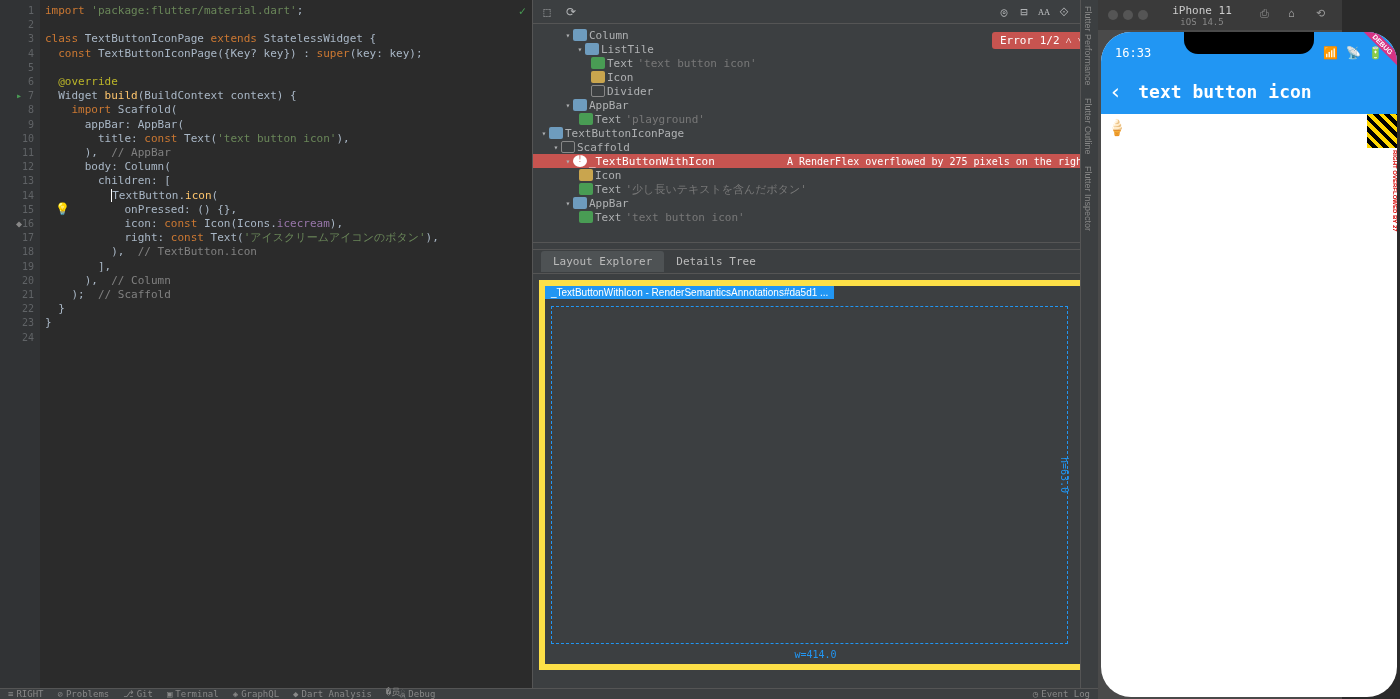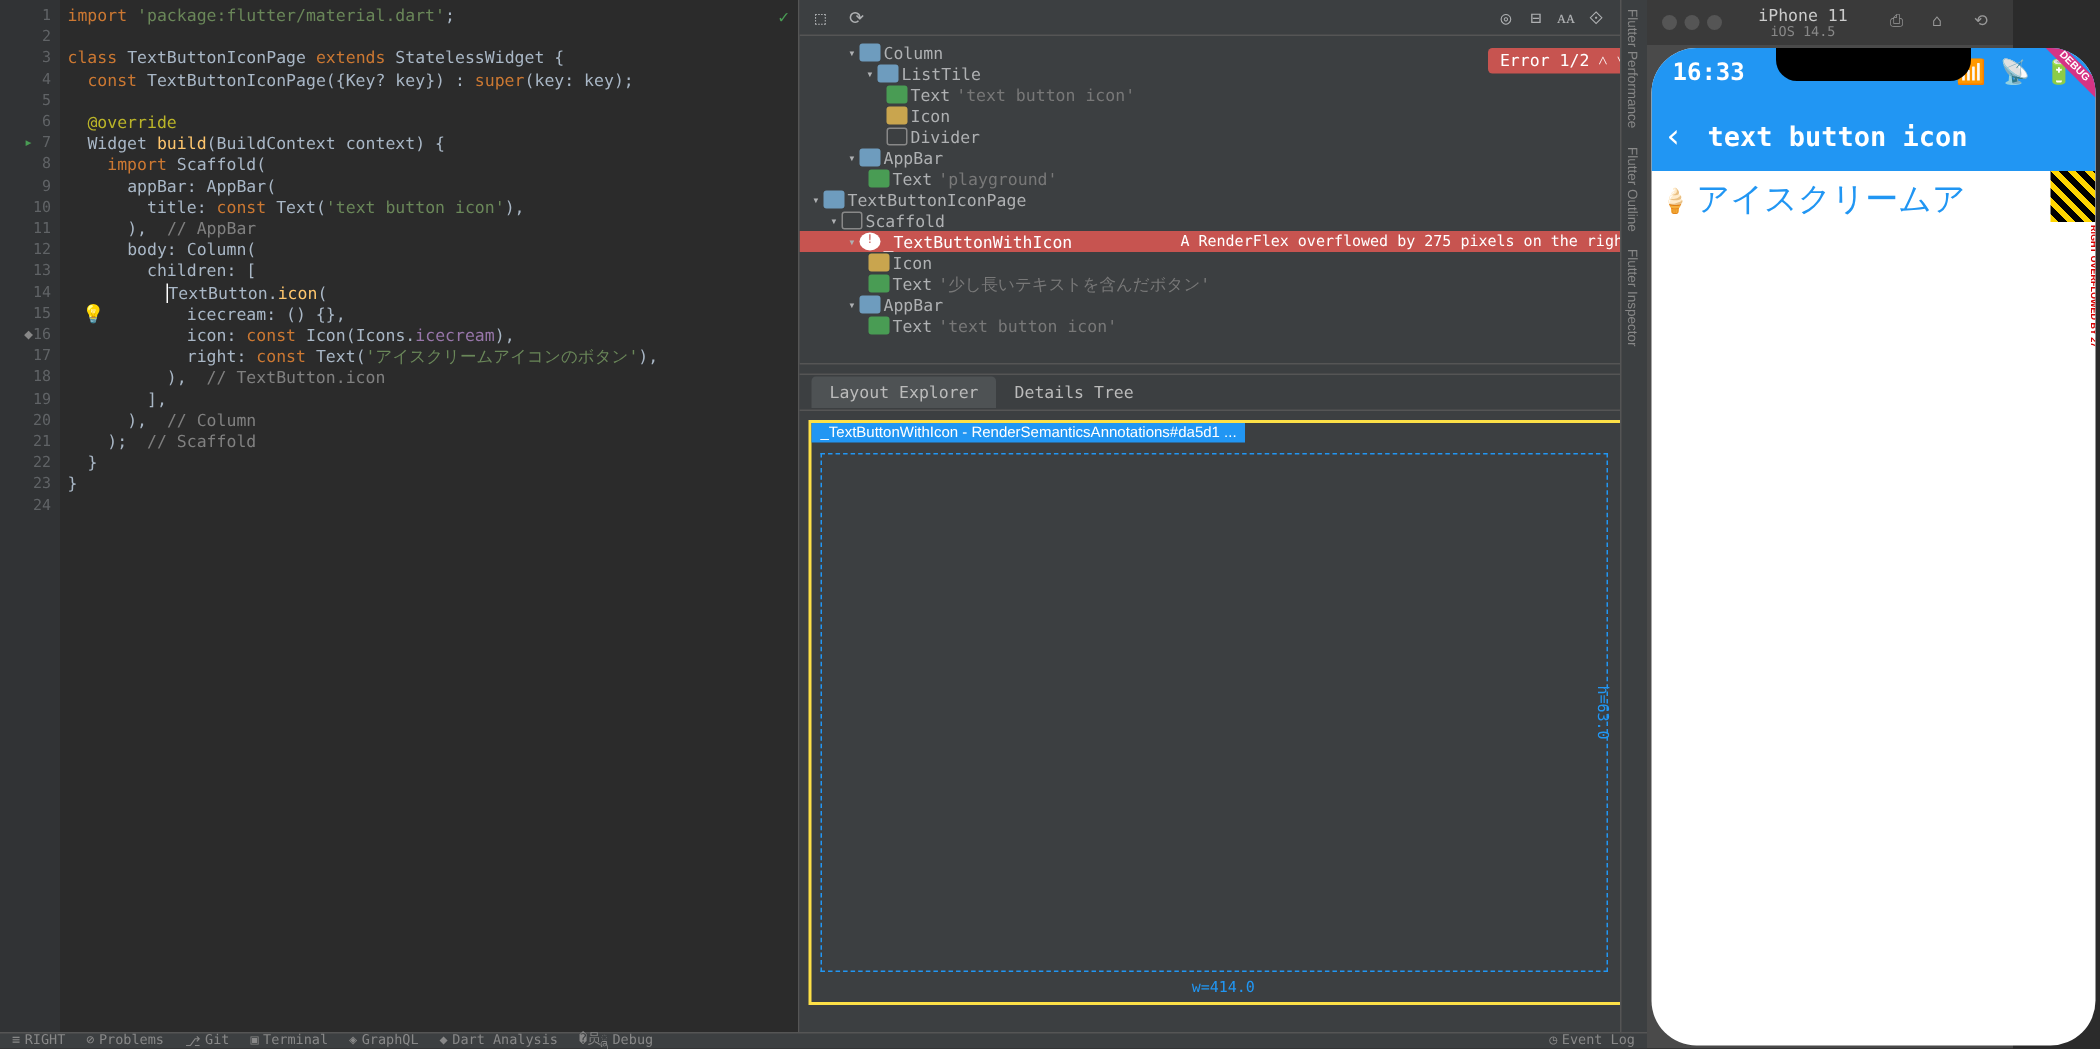--- a/index.html
+++ b/index.html
@@ -27,37 +27,37 @@
 .ico-t{border:1px solid #888;border-radius:2px}
 .node-lbl{color:#afb1b3}
 .node-hint{color:#787878;margin-left:4px}
 .err-float{position:absolute;right:4px;color:#fff;font-size:10px}
 .err-badge{position:absolute;right:6px;top:32px;background:#c75450;color:#fff;padding:2px 8px;border-radius:3px;display:flex;align-items:center;gap:6px;font-size:11px;font-family:sans-serif}
 .scroll-stub{height:8px;background:#3c3f41;border-top:1px solid #555;border-bottom:1px solid #555}
 .tabs{height:24px;display:flex;align-items:center;background:#3c3f41;border-bottom:1px solid #555;padding-left:8px;font-family:sans-serif}
 .tab{padding:4px 12px;color:#bbb;cursor:pointer;font-size:11px}
 .tab.active{background:#4e5254;border-radius:3px 3px 0 0}
 .layout-area{flex:1;background:#3c3f41;padding:6px;position:relative}
-.lay-outer{border:2px solid #fde047;height:390px;position:relative;background:#3c3f41}
+.lay-outer{border:6px solid #fde047;height:390px;position:relative;background:#3c3f41}
 .lay-title{position:absolute;top:0;left:0;background:#2196f3;color:#fff;padding:1px 6px;font-size:10px;font-family:sans-serif}
 .lay-inner{border:1px dashed #2196f3;position:absolute;top:20px;left:6px;right:18px;bottom:20px}
 .dim-w{position:absolute;bottom:4px;left:50%;transform:translateX(-50%);color:#2196f3;font-size:10px}
 .dim-h{position:absolute;right:4px;top:50%;transform:translateY(-50%) rotate(90deg);color:#2196f3;font-size:10px}
 .right-rail{position:absolute;right:0;top:0;width:18px;height:688px;background:#3c3f41;border-left:1px solid #555}
 .rail-tab{writing-mode:vertical-rl;font-size:9px;color:#888;padding:6px 2px;font-family:sans-serif;cursor:pointer}
 .sim-pane{width:244px;height:699px;background:#4a4a4a;position:relative}
 .sim-top{height:30px;background:#3a3a3a;display:flex;align-items:center;padding:0 10px;gap:8px;font-family:sans-serif}
 .traffic{display:flex;gap:5px}
 .traffic span{width:10px;height:10px;border-radius:50%;background:#555}
 .sim-title{color:#ccc;font-size:11px;flex:1;text-align:center}
 .sim-sub{color:#888;font-size:9px}
 .sim-ico{width:16px;height:16px;color:#999;cursor:pointer;margin-left:4px}
 .phone{position:absolute;top:32px;left:3px;width:296px;height:665px;background:#fff;border-radius:30px;overflow:hidden}
 .notch{position:absolute;top:0;left:50%;transform:translateX(-50%);width:130px;height:22px;background:#000;border-radius:0 0 14px 14px;z-index:5}
-.status-bar{height:36px;background:#2196f3;display:flex;align-items:flex-start;justify-content:space-between;padding:6px 14px 0;color:#fff;font-family:sans-serif;font-size:16px;font-weight:700}
+.status-bar{height:36px;background:#2196f3;display:flex;align-items:center;justify-content:space-between;padding:6px 14px 0;color:#fff;font-family:sans-serif;font-size:12px;font-weight:400}
 .debug-banner{position:absolute;top:0;right:0;width:50px;height:50px;overflow:hidden;z-index:6}
 .debug-banner::before{content:"DEBUG";position:absolute;top:8px;right:-16px;background:#d63384;color:#fff;font-size:7px;font-weight:bold;padding:1px 18px;transform:rotate(45deg);font-family:sans-serif}
 .app-bar{height:46px;background:#2196f3;display:flex;align-items:center;padding:0 8px;color:#fff;font-family:sans-serif}
 .back-ico{font-size:22px;margin-right:16px;cursor:pointer}
 .app-title{font-size:18px;font-weight:700}
 .body-area{position:relative;height:560px;overflow:hidden}
 .btn-row{display:flex;align-items:center;padding:4px 6px;white-space:nowrap}
 .ice{color:#2196f3;font-size:16px;margin-right:4px}
 .btn-txt{color:#2196f3;font-size:22px;font-family:sans-serif}
 .overflow-stripe{position:absolute;top:0;right:0;width:30px;height:34px;background:repeating-linear-gradient(45deg,#ffd600,#ffd600 4px,#000 4px,#000 8px)}
@@ -81,21 +81,21 @@
 
   <span class="ann">@override</span>
   <span>Widget </span><span class="fn">build</span><span>(BuildContext context) {</span>
     <span class="k">import </span><span>Scaffold(</span>
       <span>appBar: </span><span>AppBar(</span>
         <span>title: </span><span class="k">const </span><span>Text(</span><span class="s">'text button icon'</span><span>),</span>
       <span>),  </span><span class="c">// AppBar</span>
       <span>body: </span><span>Column(</span>
         <span>children: [</span>
           <span class="cur"></span><span>TextButton.</span><span class="fn">icon</span><span>(</span>
-            <span>icecream: () {},</span>
+            <span>onPressed: () {},</span>
             <span>icon: </span><span class="k">const </span><span>Icon(Icons.</span><span class="ci">icecream</span><span>),</span>
             <span>right: </span><span class="k">const </span><span>Text(</span><span class="s">'アイスクリームアイコンのボタン'</span><span>),</span>
           <span>),  </span><span class="c">// TextButton.icon</span>
         <span>],</span>
       <span>),  </span><span class="c">// Column</span>
     <span>);  </span><span class="c">// Scaffold</span>
   <span>}</span>
 <span>}</span></div>
   <div class="check">✓</div>
 </div>
@@ -229,21 +229,20 @@
       <span>16:33</span>
       <span>📶 📡 🔋</span>
     </div>
     <div class="app-bar">
       <span class="back-ico">‹</span>
       <span class="app-title">text button icon</span>
     </div>
     <div class="body-area">
       <div class="btn-row">
         <span class="ice">🍦</span>
-        <span class="btn-txt">アイスクリームア</span>
       </div>
       <div class="overflow-stripe"></div>
       <div class="overflow-lbl">RIGHT OVERFLOWED BY 27</div>
     </div>
   </div>
 </div>
 
 <div class="bottom-bar">
   <span class="bb-item">≡ <span>RIGHT</span></span>
   <span class="bb-item">⊘ <span>Problems</span></span>

